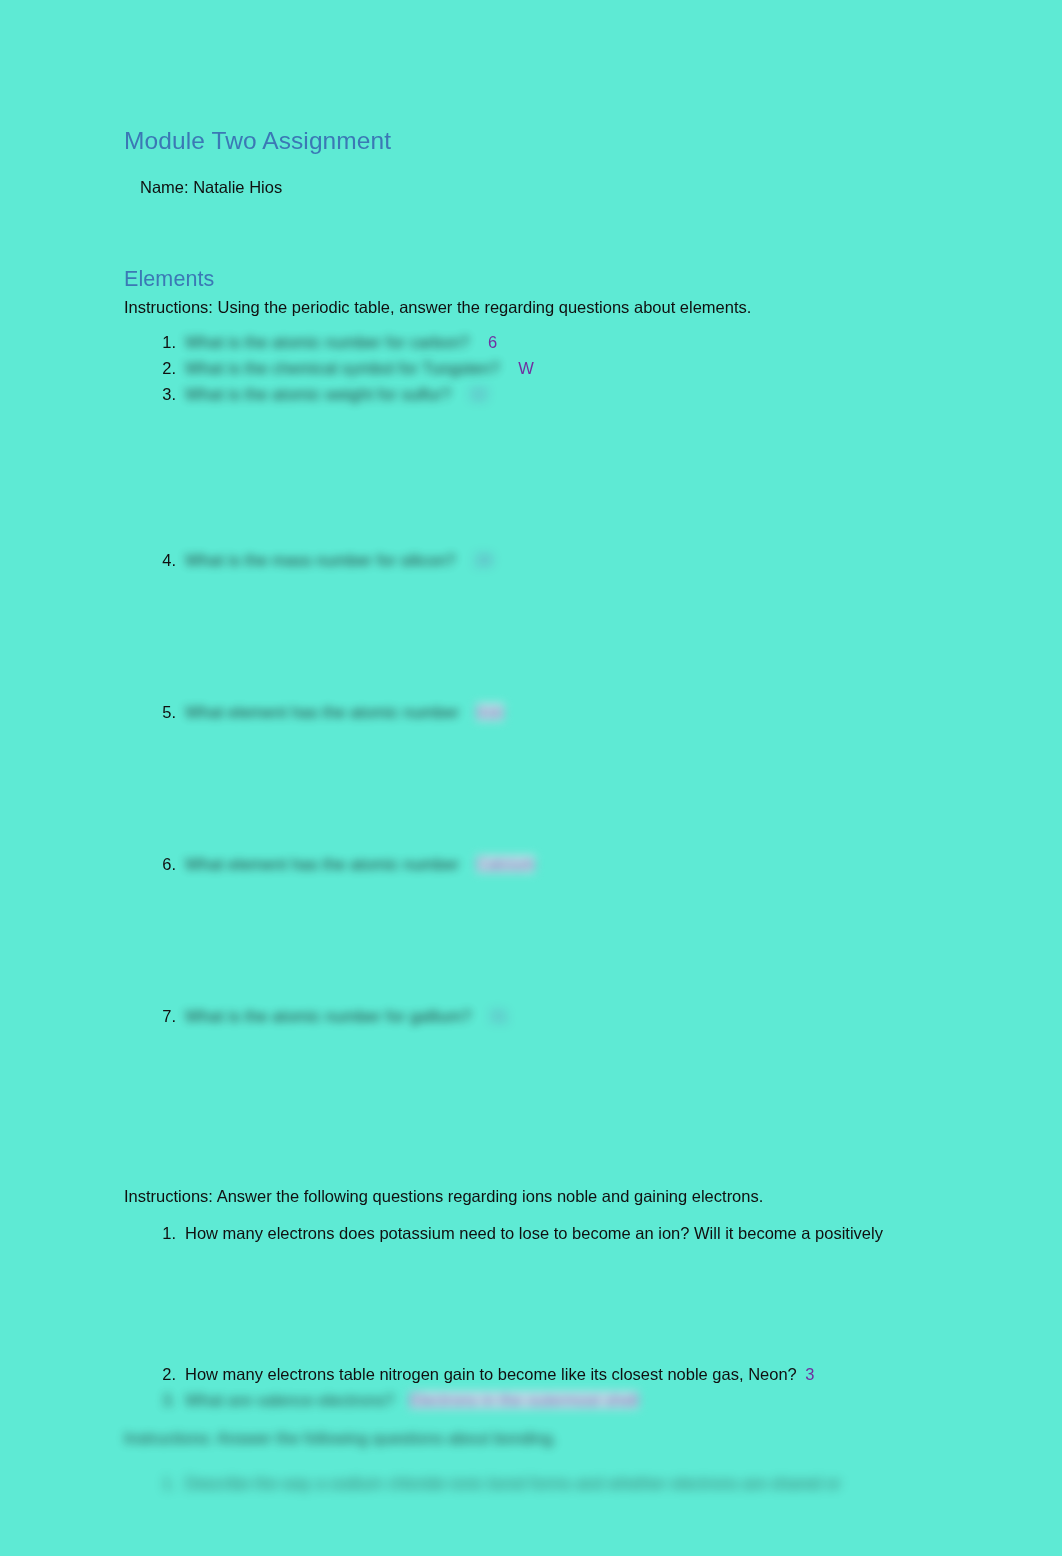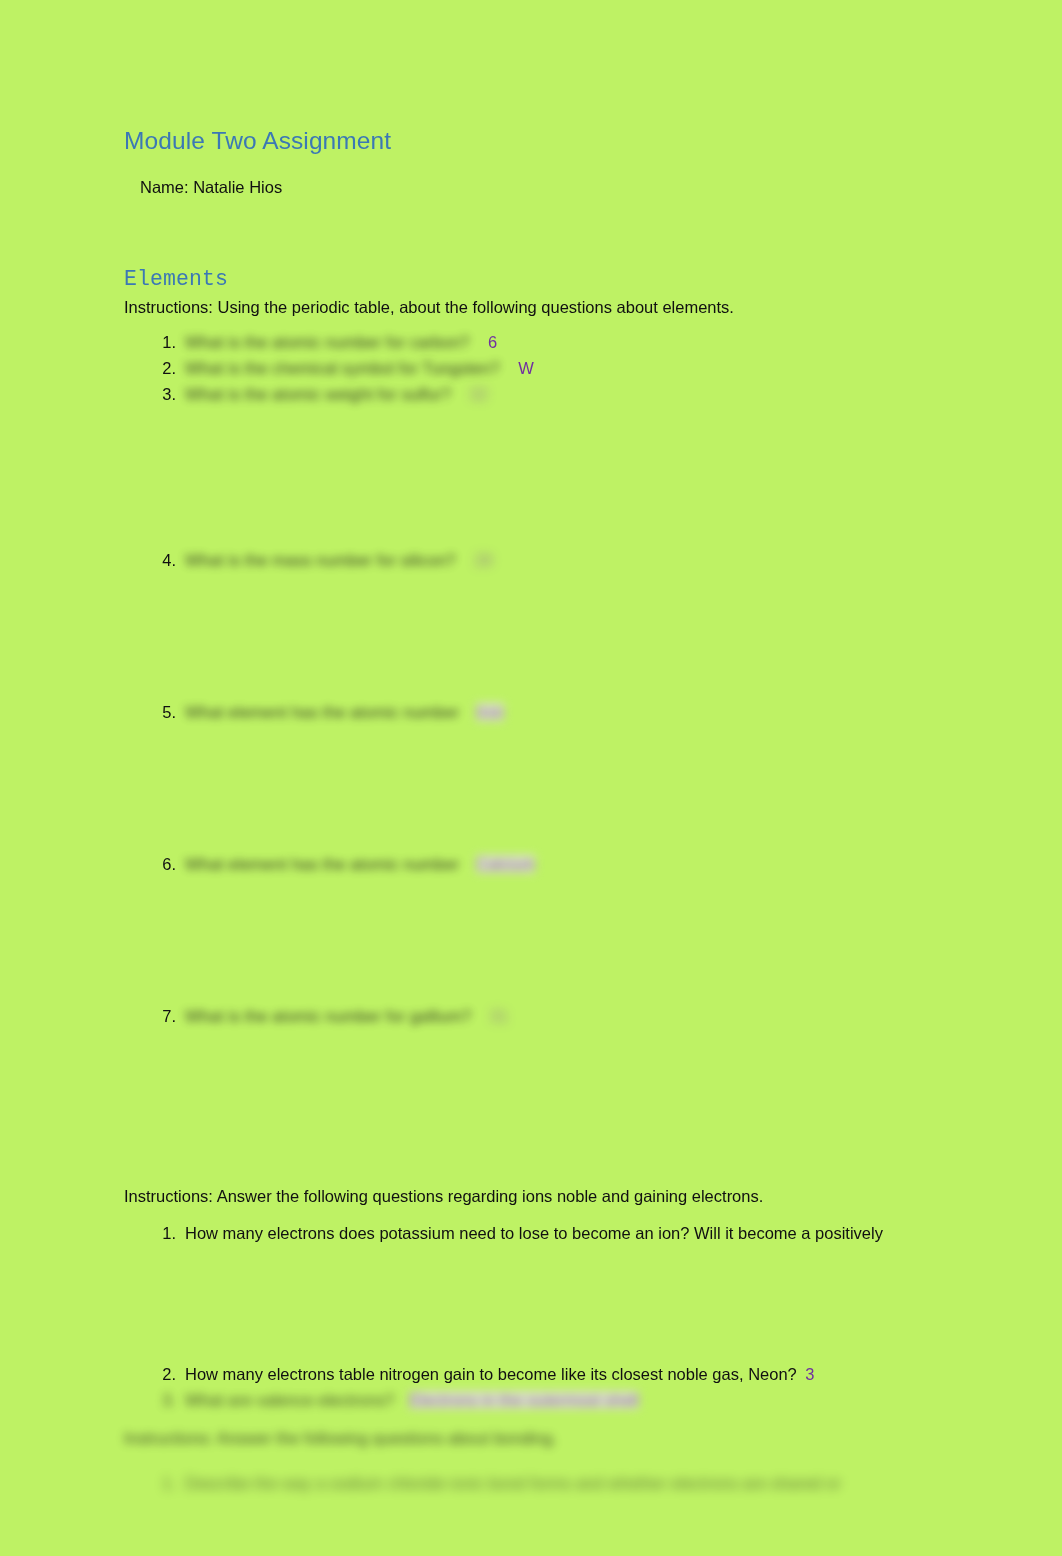--- a/index.html
+++ b/index.html
@@ -8,21 +8,21 @@
     background: #ffffff;
   }
   body {
     font-family: "Liberation Sans", sans-serif;
     -webkit-font-smoothing: antialiased;
   }
   .page {
     position: relative;
     width: 1062px;
     height: 1556px;
-    background: #bef264;
+    background: #5eead4;
     overflow: hidden;
   }
   .content {
     position: absolute;
     left: 124px;
     top: 0;
     width: 820px;
   }
 
   
@@ -42,21 +42,20 @@
     margin: 16px;
     padding-top: 4px;
   }
   .section-heading {
     font-size: 21.5px;
     line-height: 27px;
     color: #3B78B5;
     font-weight: normal;
     margin: 0;
     letter-spacing: 0.1px;
-    font-family: Liberation Mono, monospace;
   }
   .instructions {
     font-size: 16.5px;
     line-height: 22px;
     color: #101010;
     margin: 0;
     padding-top: 3px;
   }
 
   
@@ -116,21 +115,21 @@
 <body>
 
 <div class="page">
   <div class="content">
 
     <h1 class="doc-title">Module Two Assignment</h1>
     <p class="name-line">Name: Natalie Hios</p>
 
     <div style="height:52px"></div>
     <h2 class="section-heading">Elements</h2>
-    <p class="instructions">Instructions: Using the periodic table, about the following questions about elements.</p>
+    <p class="instructions">Instructions: Using the periodic table, answer the regarding questions about elements.</p>
 
     <div style="height:12px"></div>
     <ol class="qlist">
 
       <li class="qitem" style="height:26px">
         <span class="qnum">1.</span>
         <span class="qtext blurred">What is the atomic number for carbon?</span>
         <span class="answer" style="margin-left:14px">6</span>
       </li>
 

